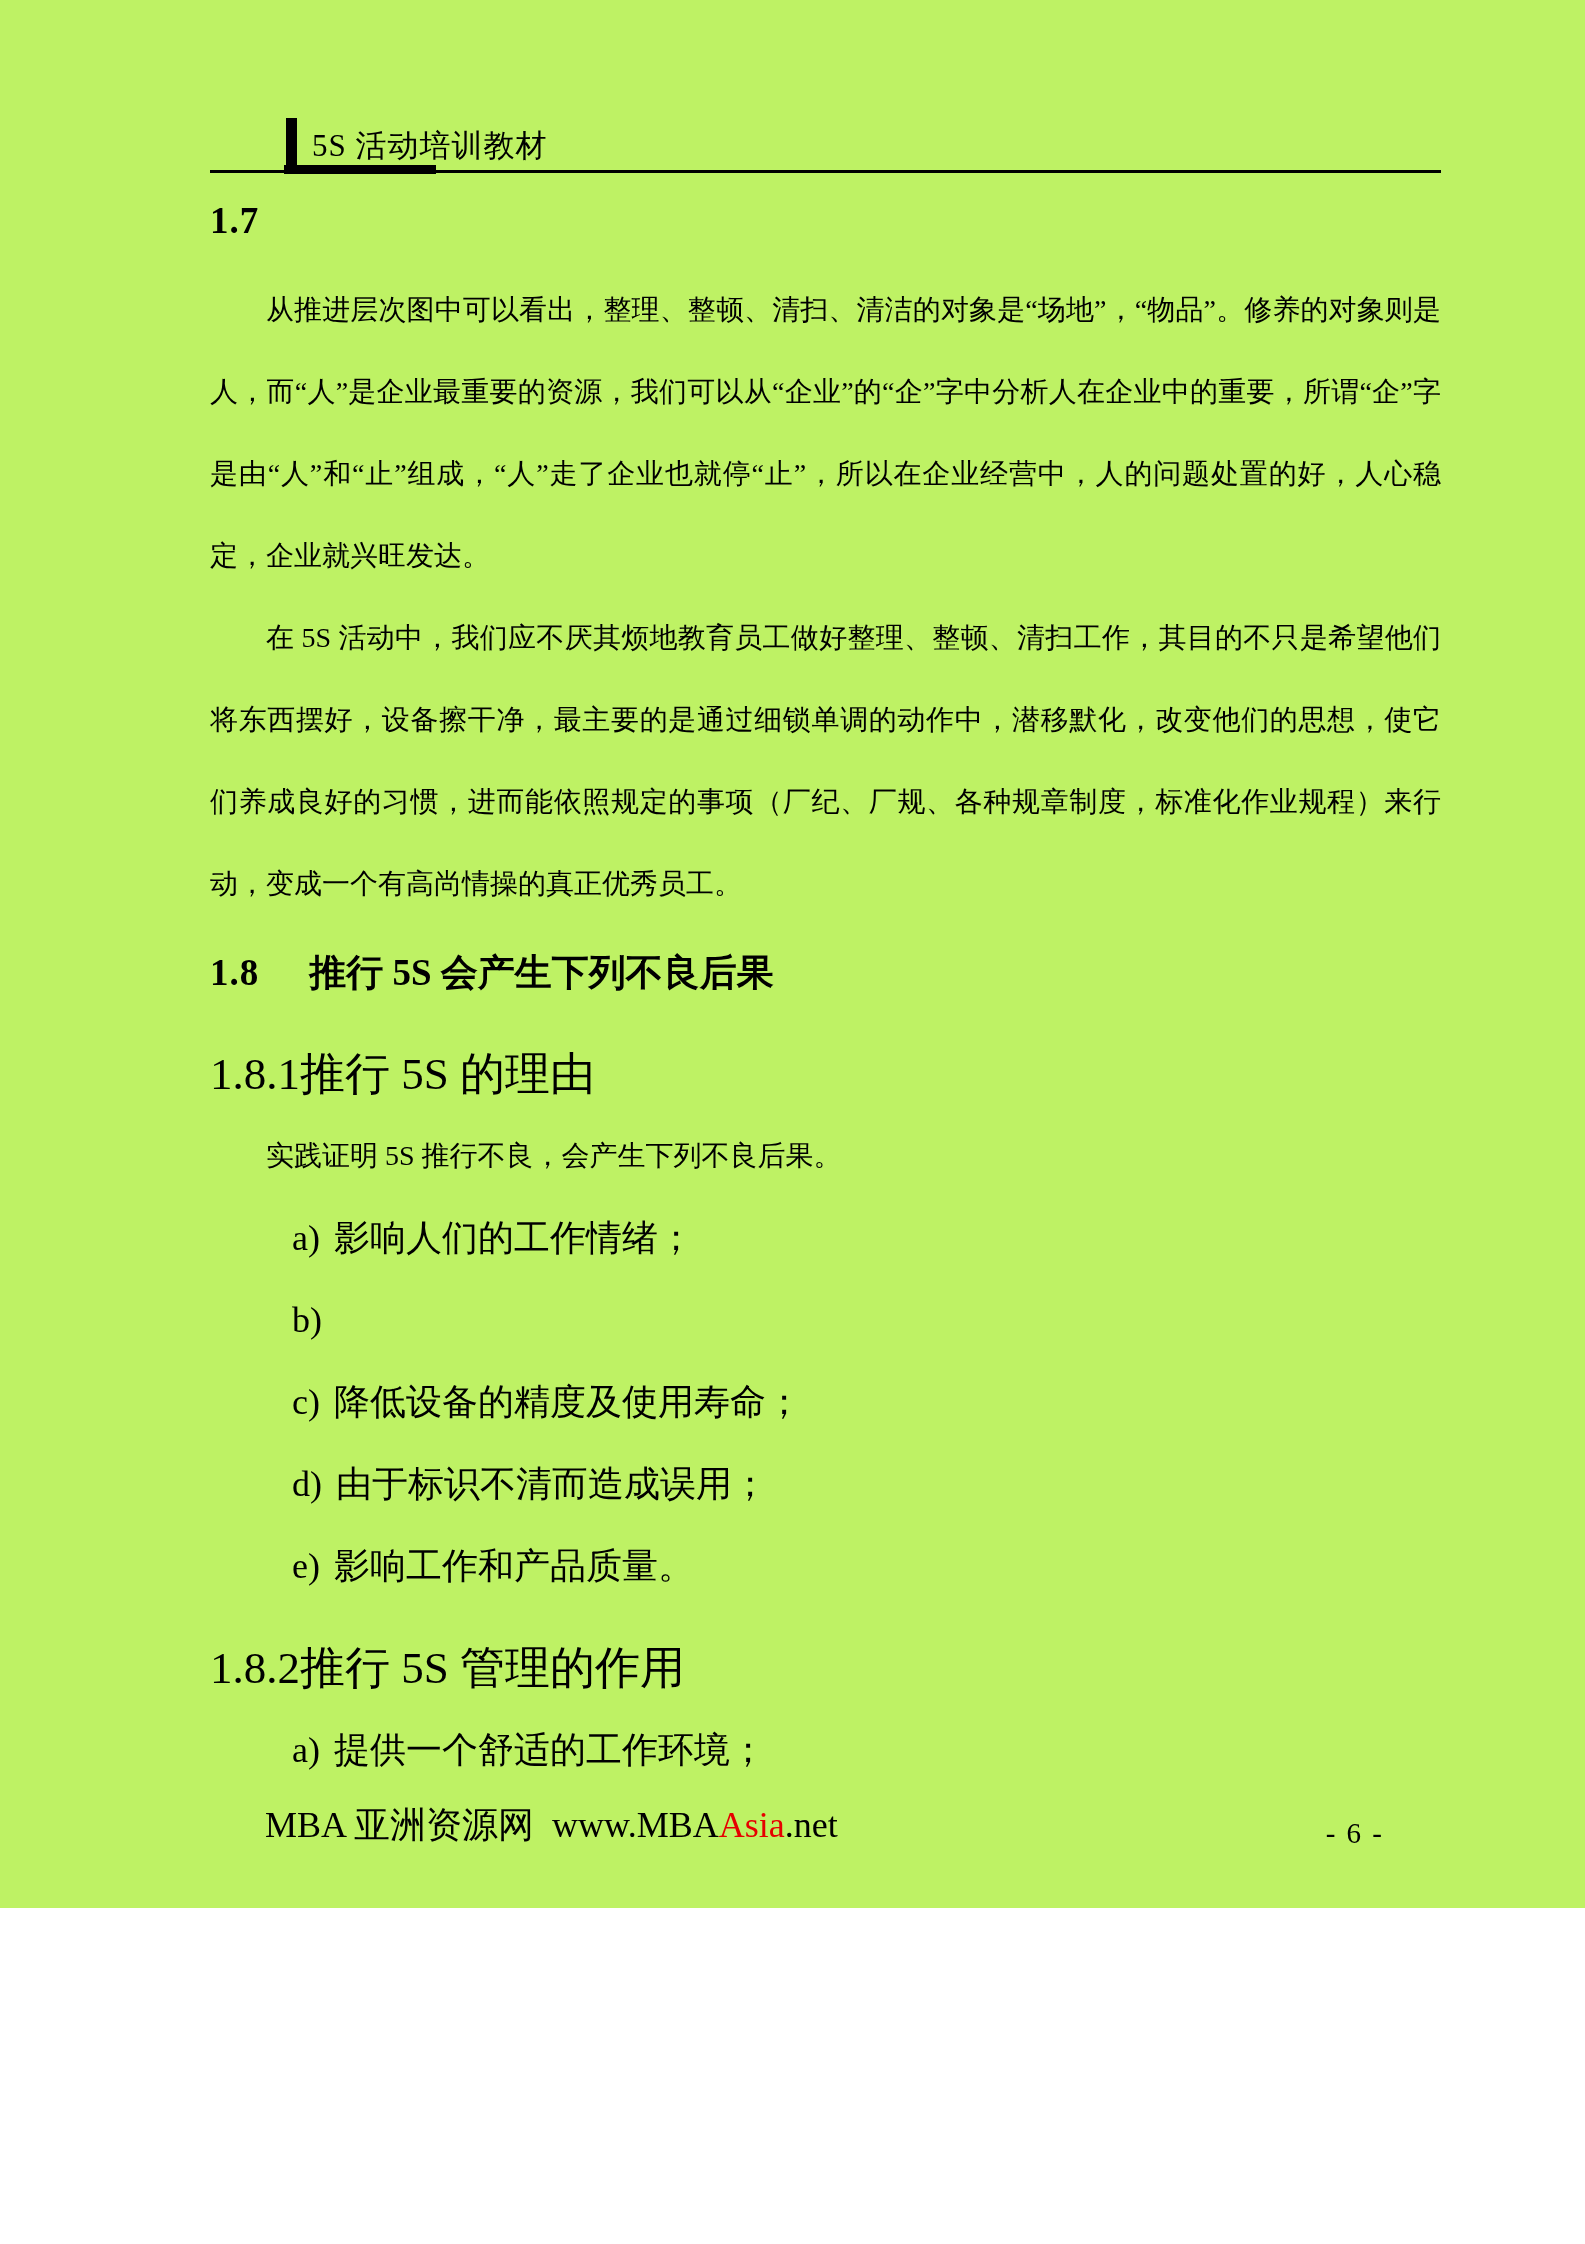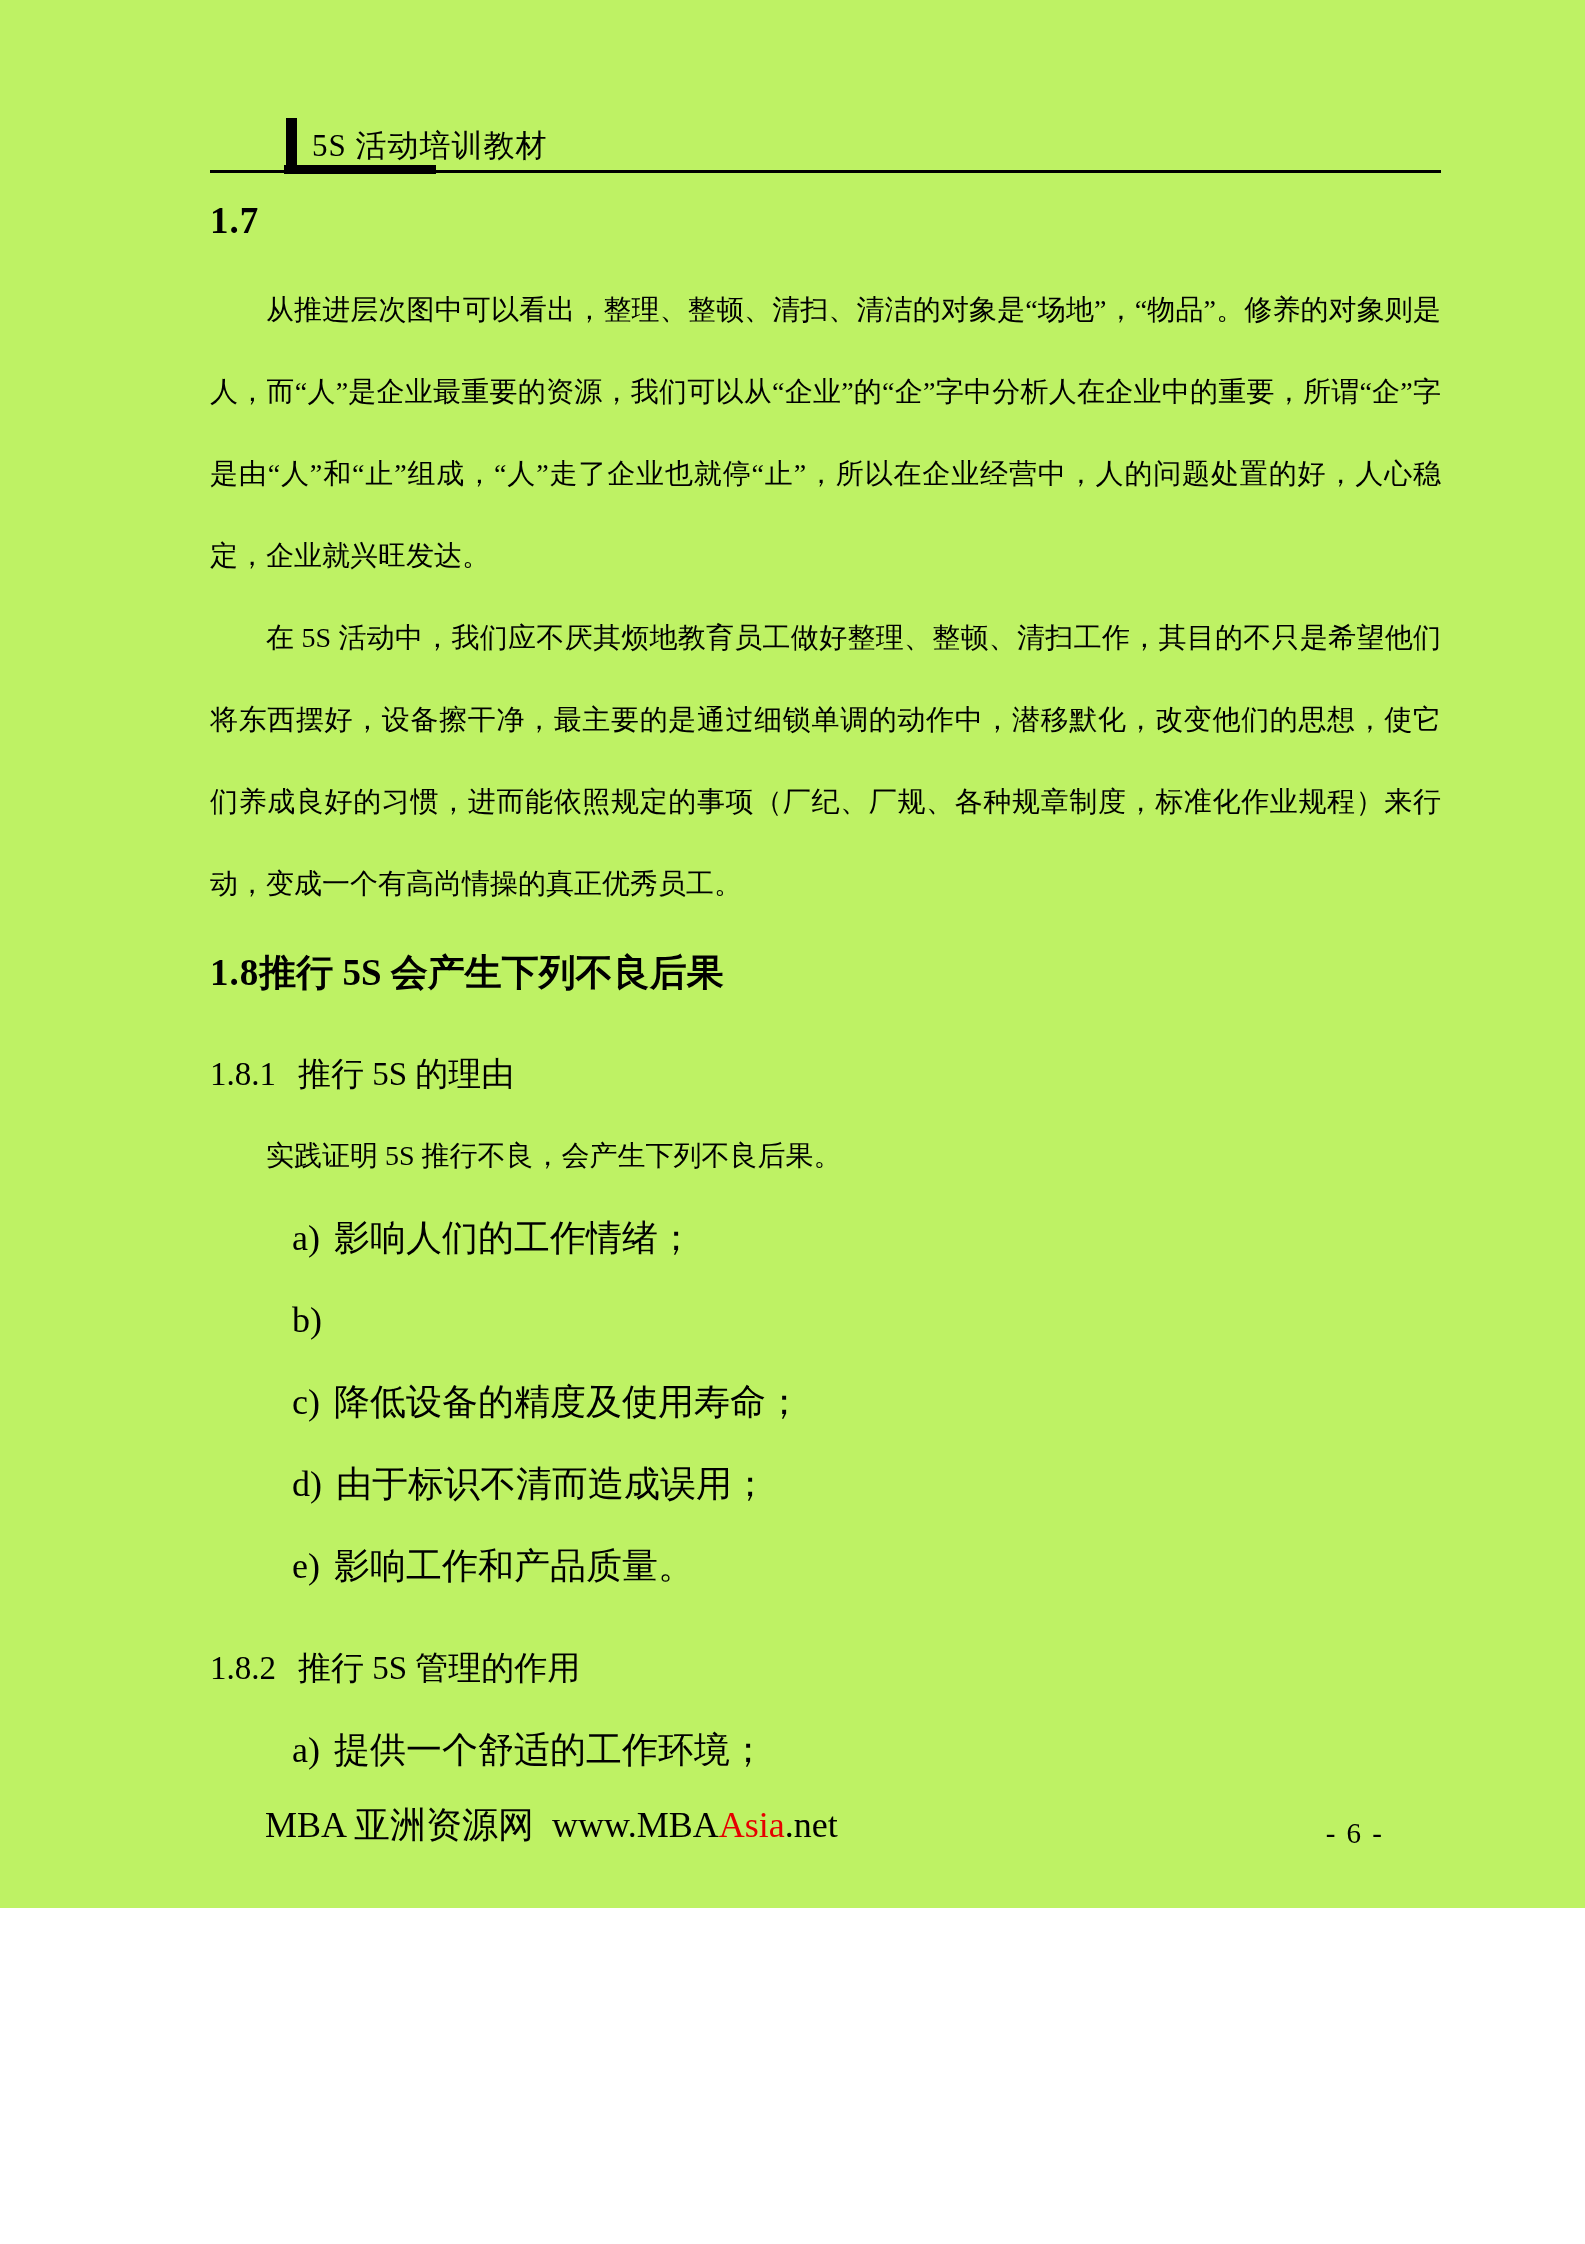--- a/index.html
+++ b/index.html
@@ -13,23 +13,23 @@
     font-family:"Liberation Serif","DejaVu Serif",serif;
     overflow:hidden;
   }
   
   .header-row { display:flex; align-items:flex-end; margin-left:76px; height:52px; }
   .header-bar { width:11px; height:52px; background:#000; margin-right:15px; }
   .header-title { font-size:31px; line-height:48px; letter-spacing:1px; }
   .header-rule { height:3px; background:#000; position:relative; margin-top:0; }
   .header-rule-thick { position:absolute; left:74px; top:-5px; width:152px; height:9px; background:#000; }
   
-  .h-major { display:flex; font-size:37px; font-weight:bold; line-height:80px; margin:8px 0 0 0; }
+  .h-major { display:flex; gap:50px; font-size:37px; font-weight:bold; line-height:80px; margin:8px 0 0 0; }
   .h-major .h-num { letter-spacing:1px; }
-  .h-sub { display:flex; gap:22px; font-size:33px; font-weight:normal; line-height:82px; margin-top:20px; }
+  .h-sub { display:flex; font-size:45px; font-weight:normal; line-height:82px; margin-top:20px; }
   
   .body-para {
     margin:0; font-size:28px; line-height:82px;
     text-align:justify; text-justify:inter-ideograph;
     text-indent:2em;
   }
   .body-para.first { margin-top:8px; }
   .list { margin:0; }
   .list-item { display:flex; font-size:36px; line-height:82px; margin-left:82px; }
   .list-item .marker { margin-right:14px; }

